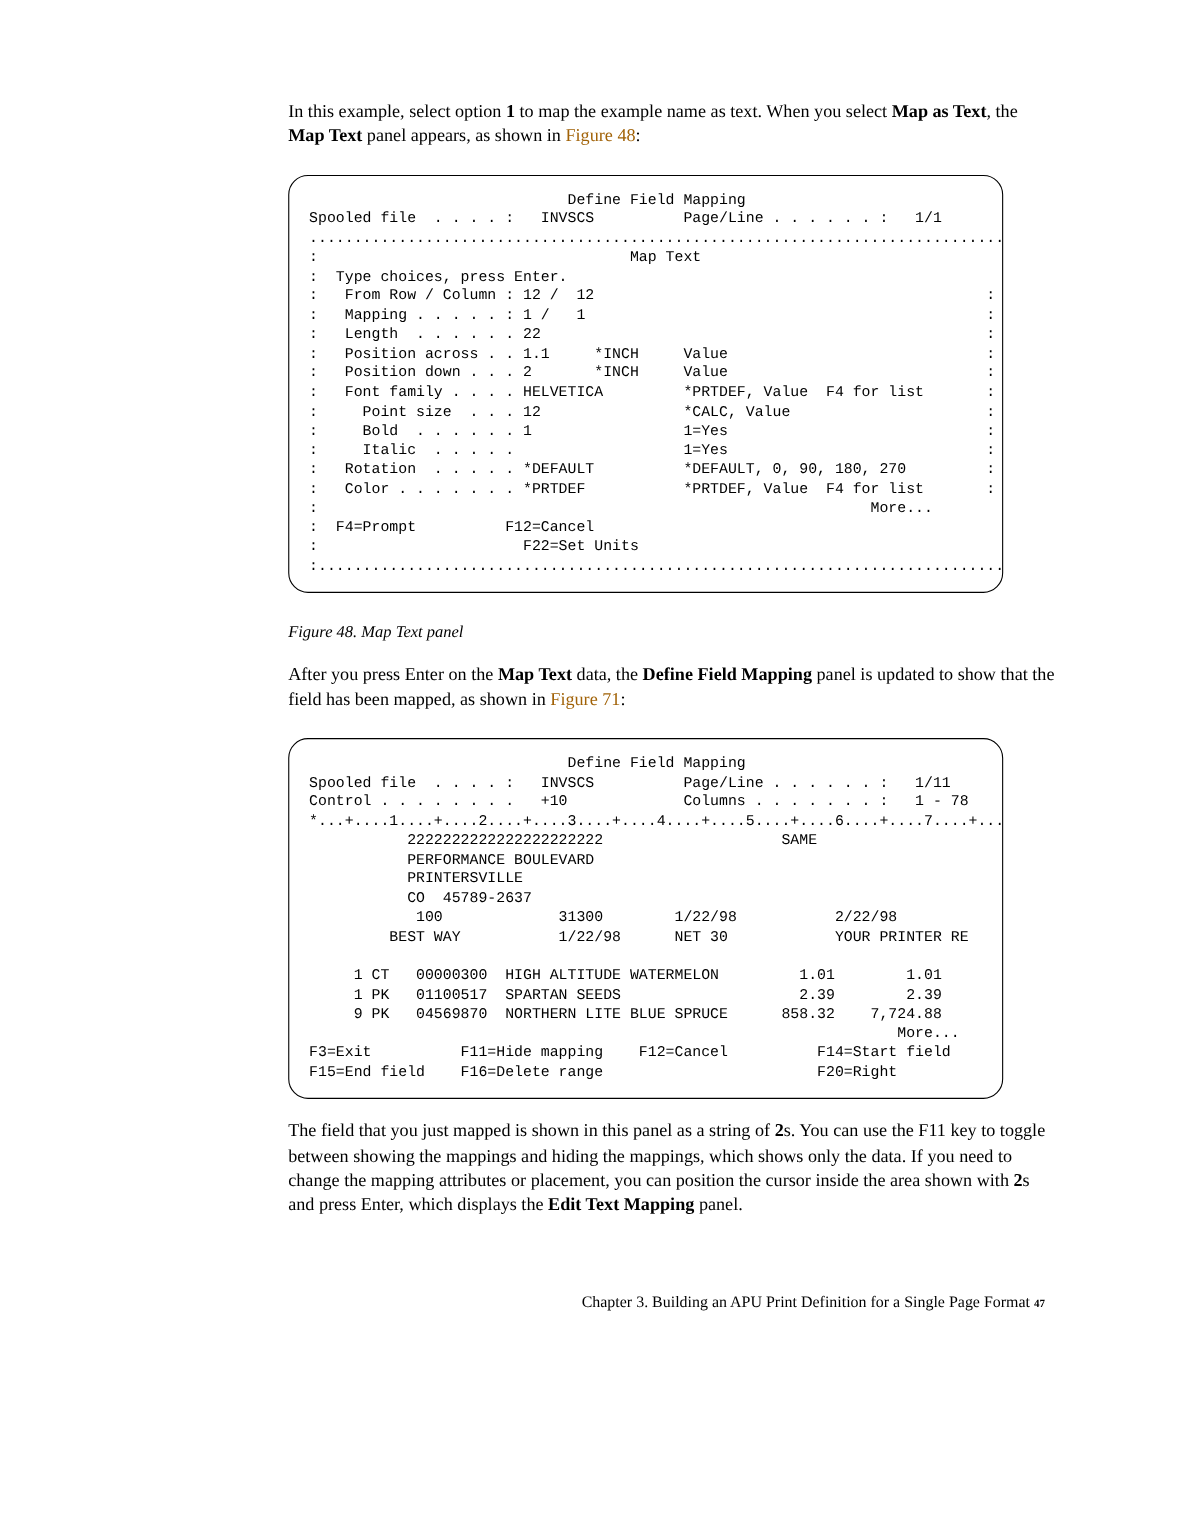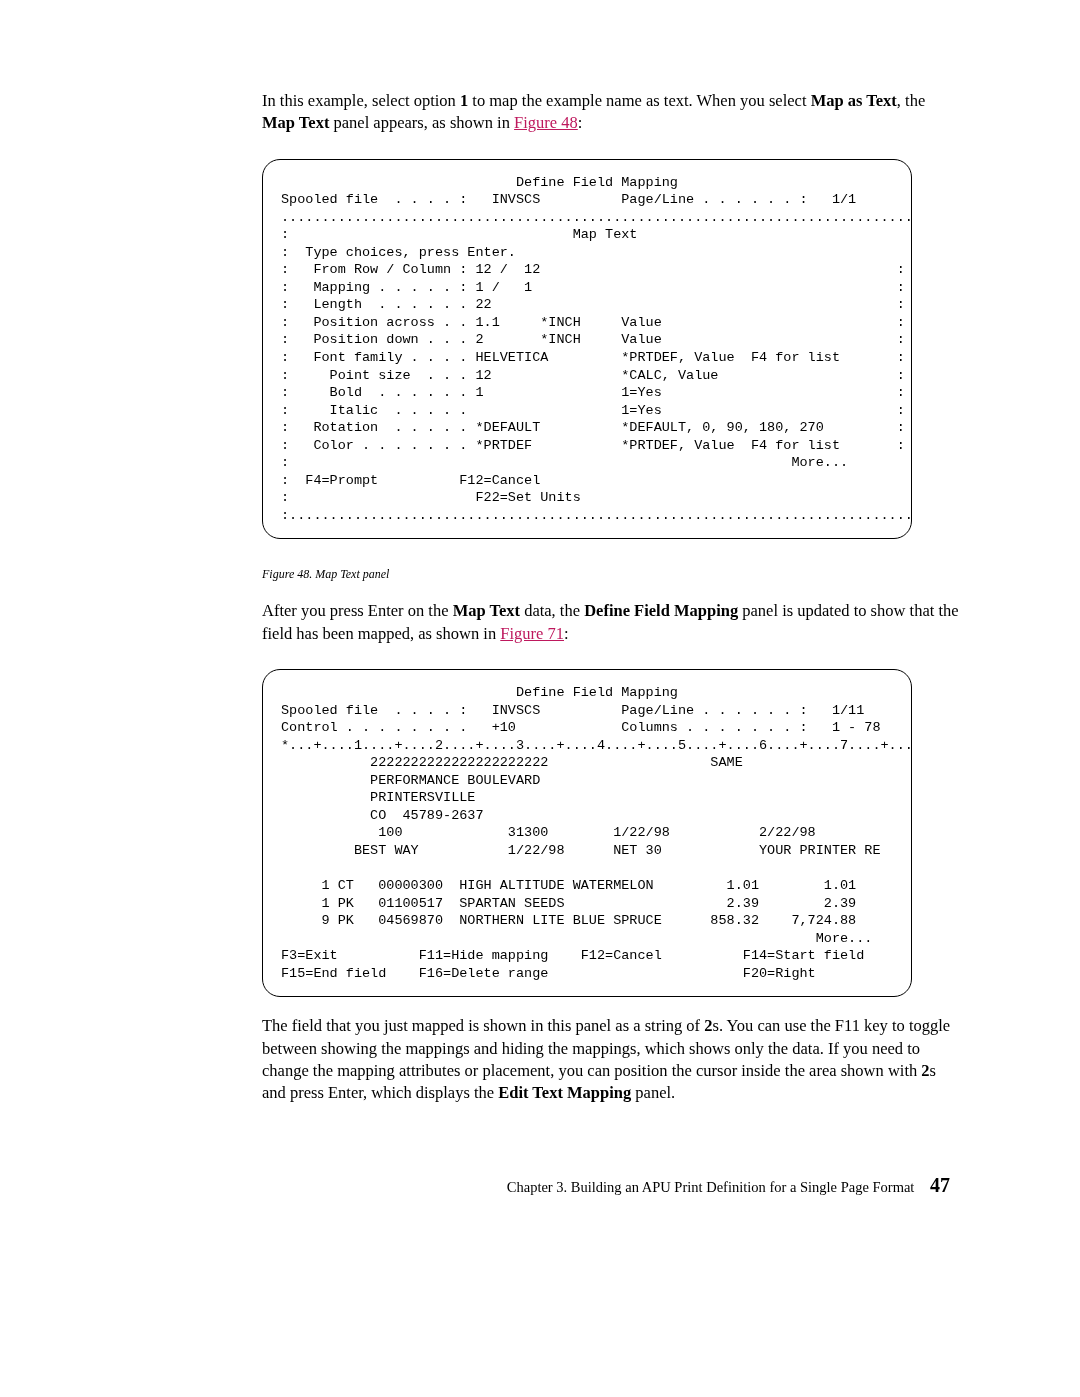--- a/index.html
+++ b/index.html
@@ -21,53 +21,51 @@
   }
   .body-text {
     margin-left: 62px;
     font-size: 16.5px;
     line-height: 1.35;
   }
   .body-text p {
     margin: 0 0 14px 0;
   }
   .link {
-    color: #be185d;
-    text-decoration: underline;
+    color: #a16207;
     cursor: pointer;
   }
   .panel-wrap {
     margin: 24px 0 18px 62px;
     width: 650px;
   }
   .panel {
     border: 1.2px solid #000;
     border-radius: 18px;
     padding: 14px 18px;
     font-family: "Courier New", monospace;
     font-size: 13.5px;
     line-height: 1.3;
     white-space: pre;
     overflow: hidden;
   }
   .caption {
     margin: 28px 0 18px 62px;
     font-style: italic;
-    font-size: 12px;
+    font-size: 15px;
   }
   .footer {
     margin-top: 70px;
     text-align: right;
     font-size: 14.5px;
     padding-right: 10px;
   }
   .footer .pn {
     font-weight: bold;
-    margin-left: 12px;
-    font-size: 20px;
+    font-size: 10px;
   }
   .b { font-weight: bold; }
 </style>
 </head>
 <body>
 
 <div class="page">
 
 
   <div class="body-text">

